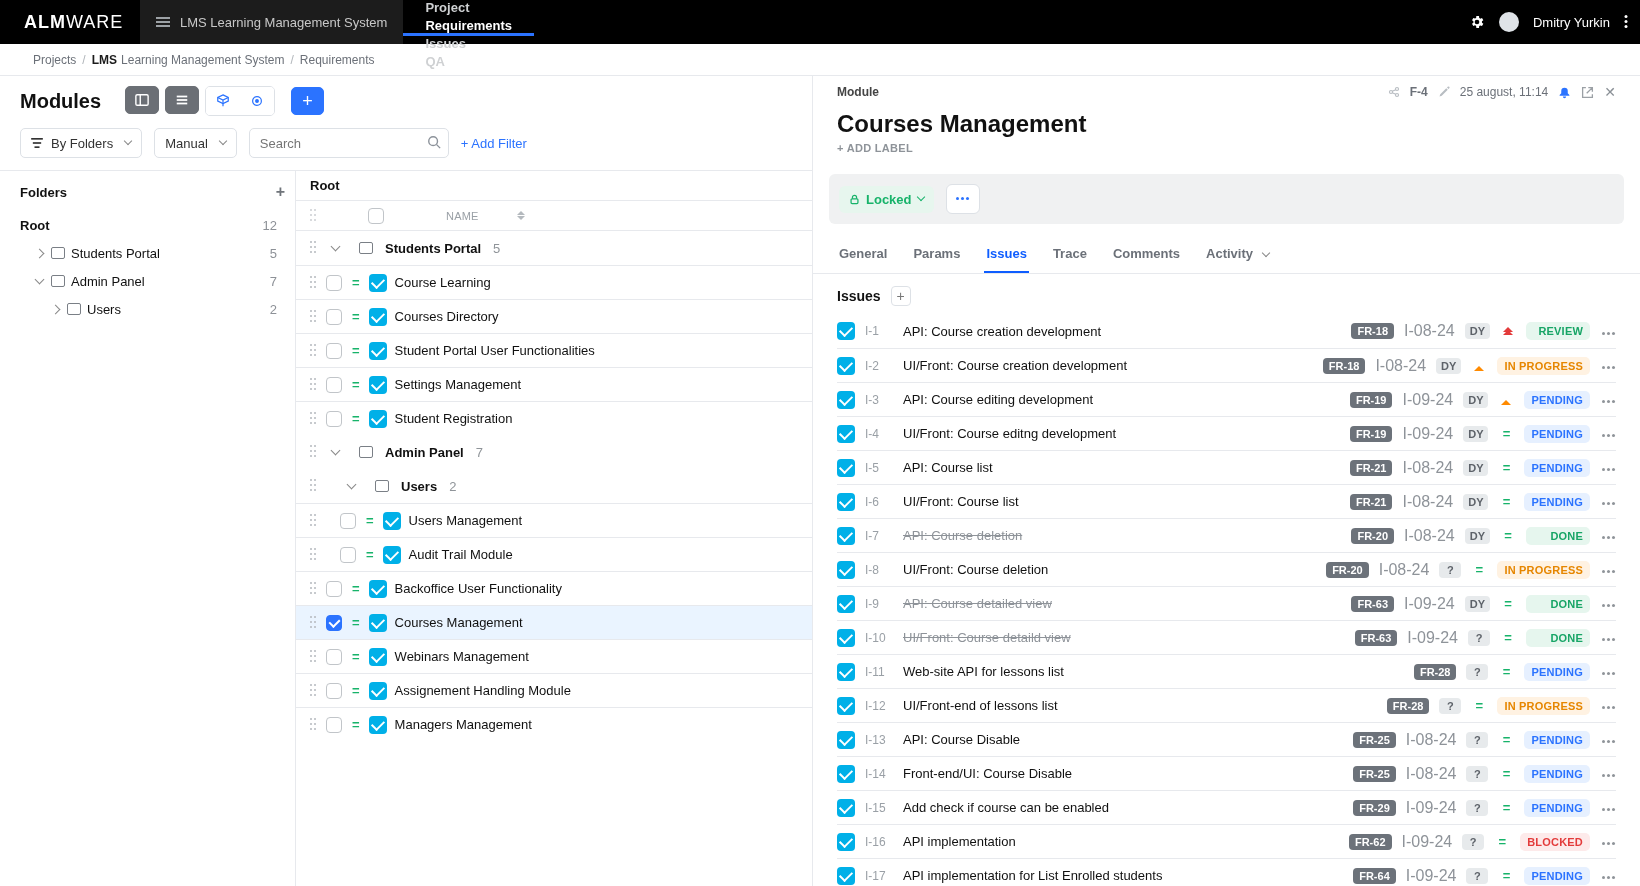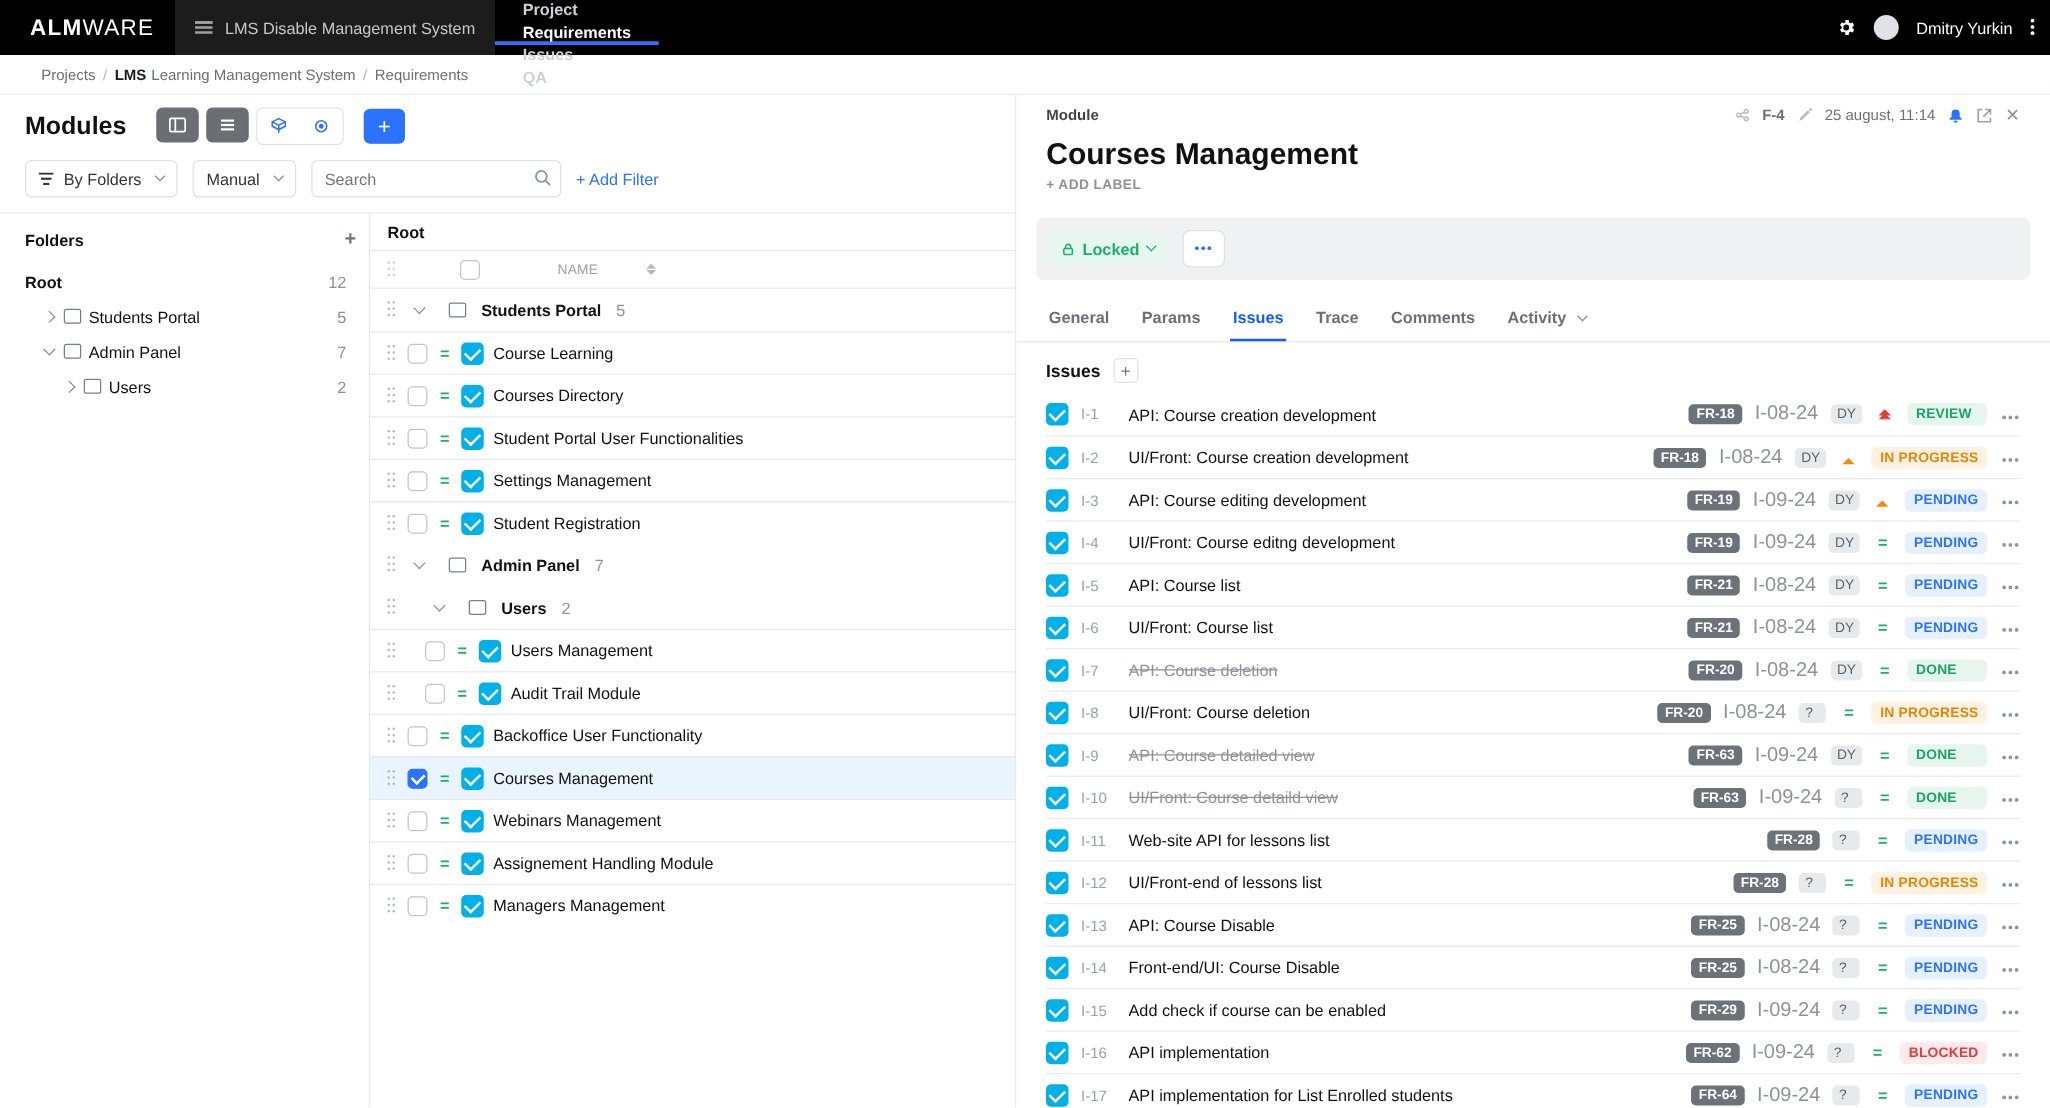--- a/index.html
+++ b/index.html
@@ -145,57 +145,57 @@
   .issues-section{padding:12px 24px 0;overflow:auto;flex:1;}
   .issues-head{display:flex;align-items:center;gap:10px;margin-bottom:8px;}
   .plus-chip{width:20px;height:20px;border:1px solid var(--gray-300);border-radius:4px;display:inline-flex;align-items:center;justify-content:center;color:#777;font-size:14px;}
   .issue-row{display:flex;align-items:center;height:34px;border-top:1px solid var(--border);font-size:13px;}
   .issue-row:first-child{border-top:none;}
   .issue-row .title{flex:1;white-space:nowrap;overflow:hidden;text-overflow:ellipsis;}
   .issue-row .title.strike{text-decoration:line-through;color:#8e9399;}
   .iid{color:#9aa0a6;font-size:12px;margin-right:10px;min-width:28px;}
   .chip{background:#6c727a;color:#fff;font-size:11px;font-weight:700;padding:2px 6px;border-radius:4px;}
   .date{color:#8e9399;font-size:16px;}
-  .assignee{background:#e7eaec;color:#5d6269;font-size:11px;font-weight:400;padding:2px 5px;border-radius:4px;min-width:22px;text-align:left;}
+  .assignee{background:#e7eaec;color:#5d6269;font-size:11px;font-weight:700;padding:2px 5px;border-radius:4px;min-width:22px;text-align:center;}
   .prio{display:inline-flex;align-items:center;justify-content:center;width:16px;}
   .prio.hi{color:var(--red);}
   .prio.hi:after{content:"";display:block;width:0;border:5px solid transparent;border-bottom-color:currentColor;position:relative;top:-4px;filter:drop-shadow(0 3px 0 currentColor);}
   .prio.med{color:var(--orange);}
   .prio.med:after{content:"";display:block;width:0;border:5px solid transparent;border-bottom-color:currentColor;}
   .prio.eq{color:var(--green);}
   .prio.eq:after{content:"=";font-weight:800;}
   .status-chip{font-size:11px;font-weight:800;padding:3px 7px;border-radius:5px;letter-spacing:.2px;white-space:nowrap;}
   .sc-review{background:#e6f6ee;color:#17a566;}
   .sc-progress{background:#fff2e2;color:#e68600;}
   .sc-pending{background:#e6f0ff;color:#2b73ff;}
   .sc-done{background:#e6f6ee;color:#17a566;}
   .sc-blocked{background:#fdeaea;color:#e33b3b;}
   .row-meta{display:flex;align-items:center;gap:10px;}
   .row-meta > *{flex-shrink:0;}
-  .row-meta .status-chip{min-width:64px;text-align:left;}
+  .row-meta .status-chip{min-width:64px;text-align:right;}
   .row-meta .chip{min-width:40px;}
   .row-meta .date{min-width:48px;}
   .row-meta .prio{width:16px;}
   .row-more{color:#8f9499;margin-left:2px;}
   .row-more .dots{color:#8f9499;}
 
   
   svg{display:block;}
 </style>
 </head>
 <body>
 
 <div class="topbar">
   <div class="logo">
     <span>ALM</span>
       <span class="thin">WARE</span>
   </div>
   <div class="proj-switch">
     <span class="bars"></span>
-    <span>LMS Disable Management System</span>
+    <span>LMS Learning Management System</span>
   </div>
   <nav class="topnav">
     <a>Project</a>
     <a class="active">Requirements</a>
     <a>Issues</a>
     <a>QA</a>
   </nav>
   <div class="top-right">
     <span>
       <svg class="gear" viewBox="0 0 24 24" fill="currentColor">

